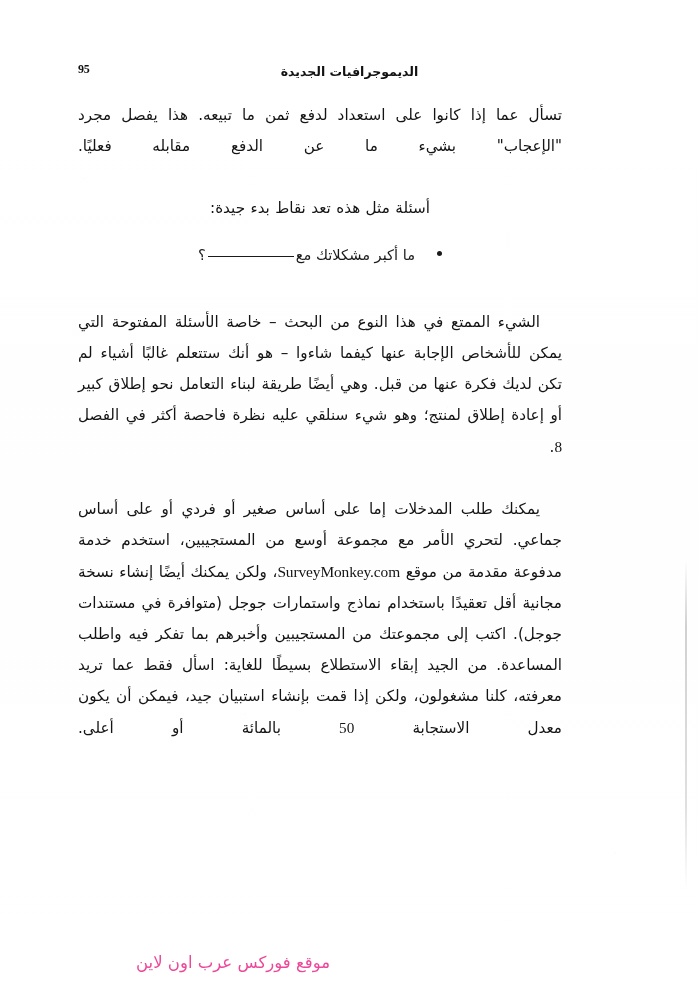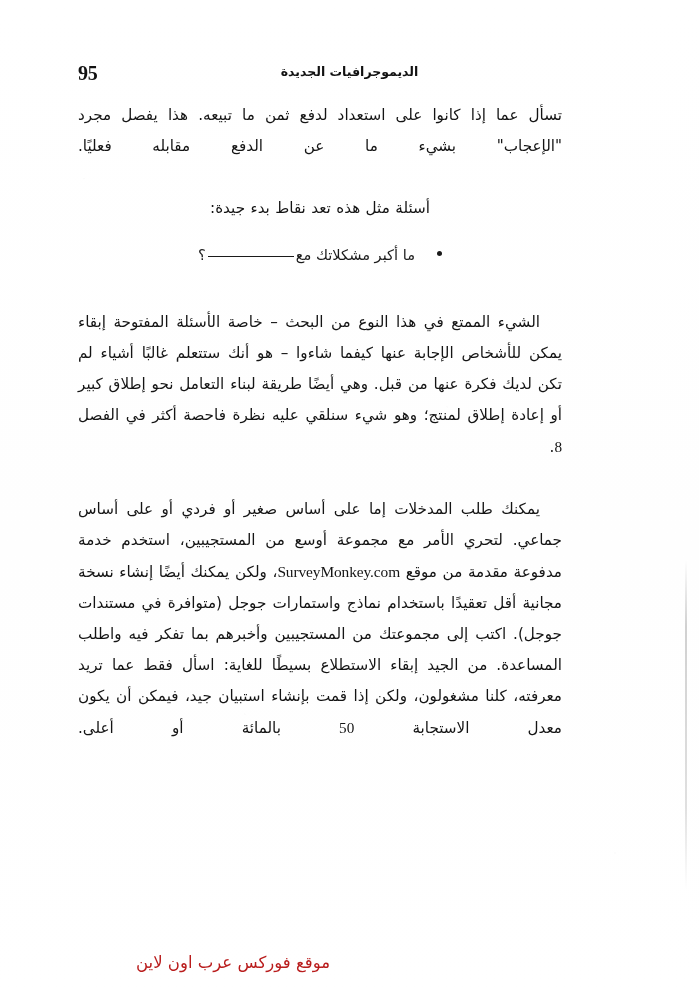--- a/index.html
+++ b/index.html
@@ -39,21 +39,21 @@
     left: 78px;
     right: 78px;
     height: 22px;
   }
   #folio {
     position: absolute;
     left: 0;
     top: 0;
     font-family: "Liberation Serif", "DejaVu Serif", serif;
     font-weight: 700;
-    font-size: 20px;
+    font-size: 12px;
     letter-spacing: -0.3px;
     color: #111;
   }
   #head-title {
     position: absolute;
     left: 50%;
     top: 2px;
     transform: translateX(-50%);
     font-family: "DejaVu Sans", "Liberation Sans", sans-serif;
     font-weight: 700;
@@ -156,21 +156,21 @@
   #footer-watermark {
     position: absolute;
     left: 30px;
     bottom: 18px;
     width: 430px;
     direction: rtl;
   }
   #wm-arabic {
     font-family: "DejaVu Sans", "Liberation Sans", sans-serif;
     font-size: 16.5px;
-    color: #b91c1c;
+    color: #ec4899;
     text-align: center;
     letter-spacing: 0.4px;
     margin-bottom: 2px;
     padding-right: 24px;
   }
   #wm-url {
     direction: ltr;
     font-family: "DejaVu Sans", "Liberation Sans", sans-serif;
     font-size: 18.5px;
     color: #141414;
@@ -212,21 +212,21 @@
 
     <ul id="bullet-list">
       <li>
         <span class="bullet-dot"></span><span class="bullet-text">ما أكبر مشكلاتك مع</span><span class="blank-rule"></span><span class="bullet-text">؟</span>
       </li>
     </ul>
 
     <div class="spacer-lg"></div>
 
 
-    <p class="para indent center-last"><span>الشيء الممتع في هذا النوع من البحث – خاصة الأسئلة المفتوحة إبقاء يمكن للأشخاص الإجابة عنها كيفما شاءوا – هو أنك ستتعلم غالبًا أشياء لم تكن لديك فكرة عنها من قبل. وهي أيضًا طريقة لبناء التعامل نحو إطلاق كبير أو إعادة إطلاق لمنتج؛ وهو شيء سنلقي عليه نظرة فاحصة أكثر في الفصل</span> <span class="digit">8</span><span>.</span></p>
+    <p class="para indent center-last"><span>الشيء الممتع في هذا النوع من البحث – خاصة الأسئلة المفتوحة التي يمكن للأشخاص الإجابة عنها كيفما شاءوا – هو أنك ستتعلم غالبًا أشياء لم تكن لديك فكرة عنها من قبل. وهي أيضًا طريقة لبناء التعامل نحو إطلاق كبير أو إعادة إطلاق لمنتج؛ وهو شيء سنلقي عليه نظرة فاحصة أكثر في الفصل</span> <span class="digit">8</span><span>.</span></p>
 
     <p class="para indent center-last"><span>يمكنك طلب المدخلات إما على أساس صغير أو فردي أو على أساس جماعي. لتحري الأمر مع مجموعة أوسع من المستجيبين، استخدم خدمة مدفوعة مقدمة من موقع</span> <span class="ltr">SurveyMonkey.com</span><span>، ولكن يمكنك أيضًا إنشاء نسخة مجانية أقل تعقيدًا باستخدام نماذج واستمارات جوجل (متوافرة في مستندات جوجل). اكتب إلى مجموعتك من المستجيبين وأخبرهم بما تفكر فيه واطلب المساعدة. من الجيد إبقاء الاستطلاع بسيطًا للغاية: اسأل فقط عما تريد معرفته، كلنا مشغولون، ولكن إذا قمت بإنشاء استبيان جيد، فيمكن أن يكون معدل الاستجابة</span> <span class="digit">50</span> <span>بالمائة أو أعلى.</span></p>
 
   </div>
 
   <div id="footer-watermark">
     <div id="wm-arabic">موقع فوركس عرب اون لاين</div>
   </div>
 
 </div>

